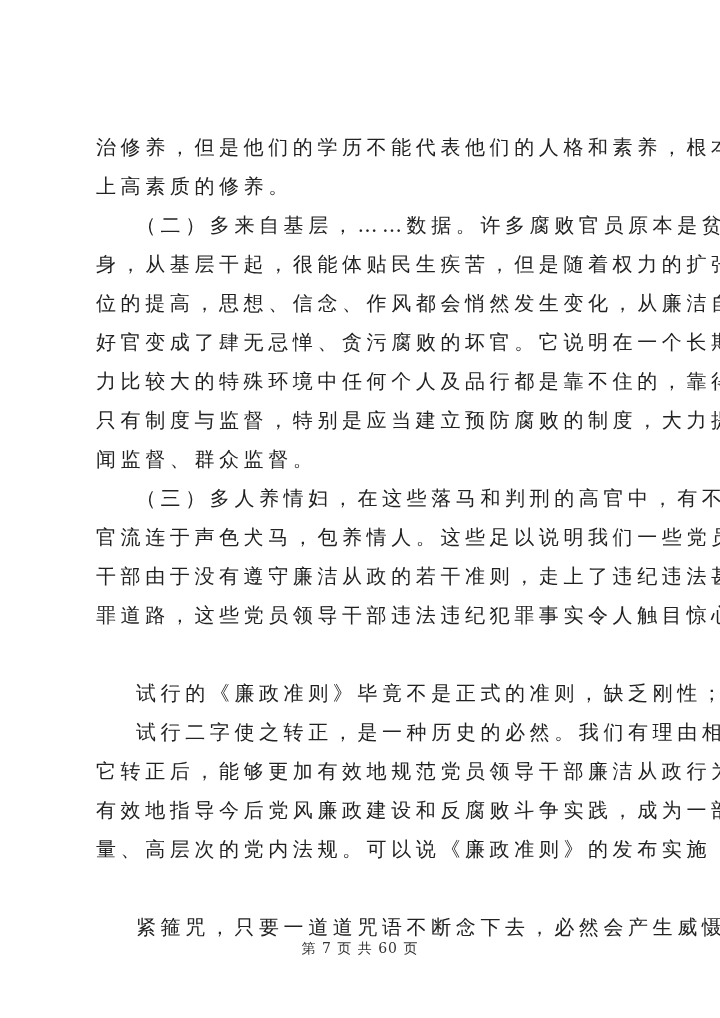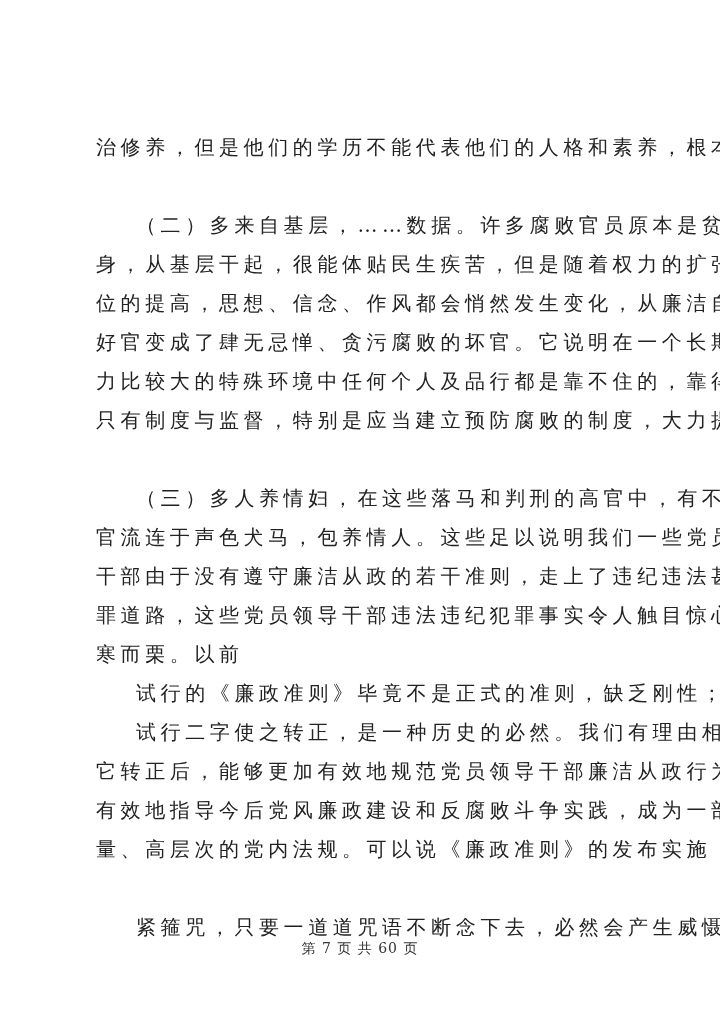--- a/index.html
+++ b/index.html
@@ -10,31 +10,32 @@
           white-space: nowrap; letter-spacing: 4.6px; color: #222; }
   .indent { left: 136px; }
   .footer { position: absolute; top: 936px; left: 0; width: 720px; text-align: center;
             font-size: 14px; color: #333; letter-spacing: 1px; }
 </style>
 </head>
 <body>
 
 <div class="page">
   <div class="line" style="top:134px">治修养，但是他们的学历不能代表他们的人格和素养，根本谈不</div>
+  <div class="line" style="top:173px">上高素质的修养。</div>
   <div class="line indent" style="top:212px">（二）多来自基层，……数据。许多腐败官员原本是贫寒出</div>
   <div class="line" style="top:251px">身，从基层干起，很能体贴民生疾苦，但是随着权力的扩张、地</div>
   <div class="line" style="top:290px">位的提高，思想、信念、作风都会悄然发生变化，从廉洁自律的</div>
   <div class="line" style="top:329px">好官变成了肆无忌惮、贪污腐败的坏官。它说明在一个长期的权</div>
   <div class="line" style="top:368px">力比较大的特殊环境中任何个人及品行都是靠不住的，靠得住的</div>
   <div class="line" style="top:407px">只有制度与监督，特别是应当建立预防腐败的制度，大力提倡新</div>
+  <div class="line" style="top:446px">闻监督、群众监督。</div>
   <div class="line indent" style="top:485px">（三）多人养情妇，在这些落马和判刑的高官中，有不少高</div>
   <div class="line" style="top:524px">官流连于声色犬马，包养情人。这些足以说明我们一些党员领导</div>
   <div class="line" style="top:563px">干部由于没有遵守廉洁从政的若干准则，走上了违纪违法甚至犯</div>
   <div class="line" style="top:602px">罪道路，这些党员领导干部违法违纪犯罪事实令人触目惊心、不</div>
-  <div class="line" style="top:641px">寒而栗。以前</div>
   <div class="line indent" style="top:680px">试行的《廉政准则》毕竟不是正式的准则，缺乏刚性；去掉</div>
   <div class="line indent" style="top:719px">试行二字使之转正，是一种历史的必然。我们有理由相信，</div>
   <div class="line" style="top:758px">它转正后，能够更加有效地规范党员领导干部廉洁从政行为，更</div>
   <div class="line" style="top:797px">有效地指导今后党风廉政建设和反腐败斗争实践，成为一部高质</div>
   <div class="line" style="top:836px">量、高层次的党内法规。可以说《廉政准则》的发布实施，是给</div>
   <div class="line indent" style="top:914px">紧箍咒，只要一道道咒语不断念下去，必然会产生威慑、警</div>
 
   <div class="footer" style="top:940px">第 7 页  共 60 页</div>
 </div>
 

